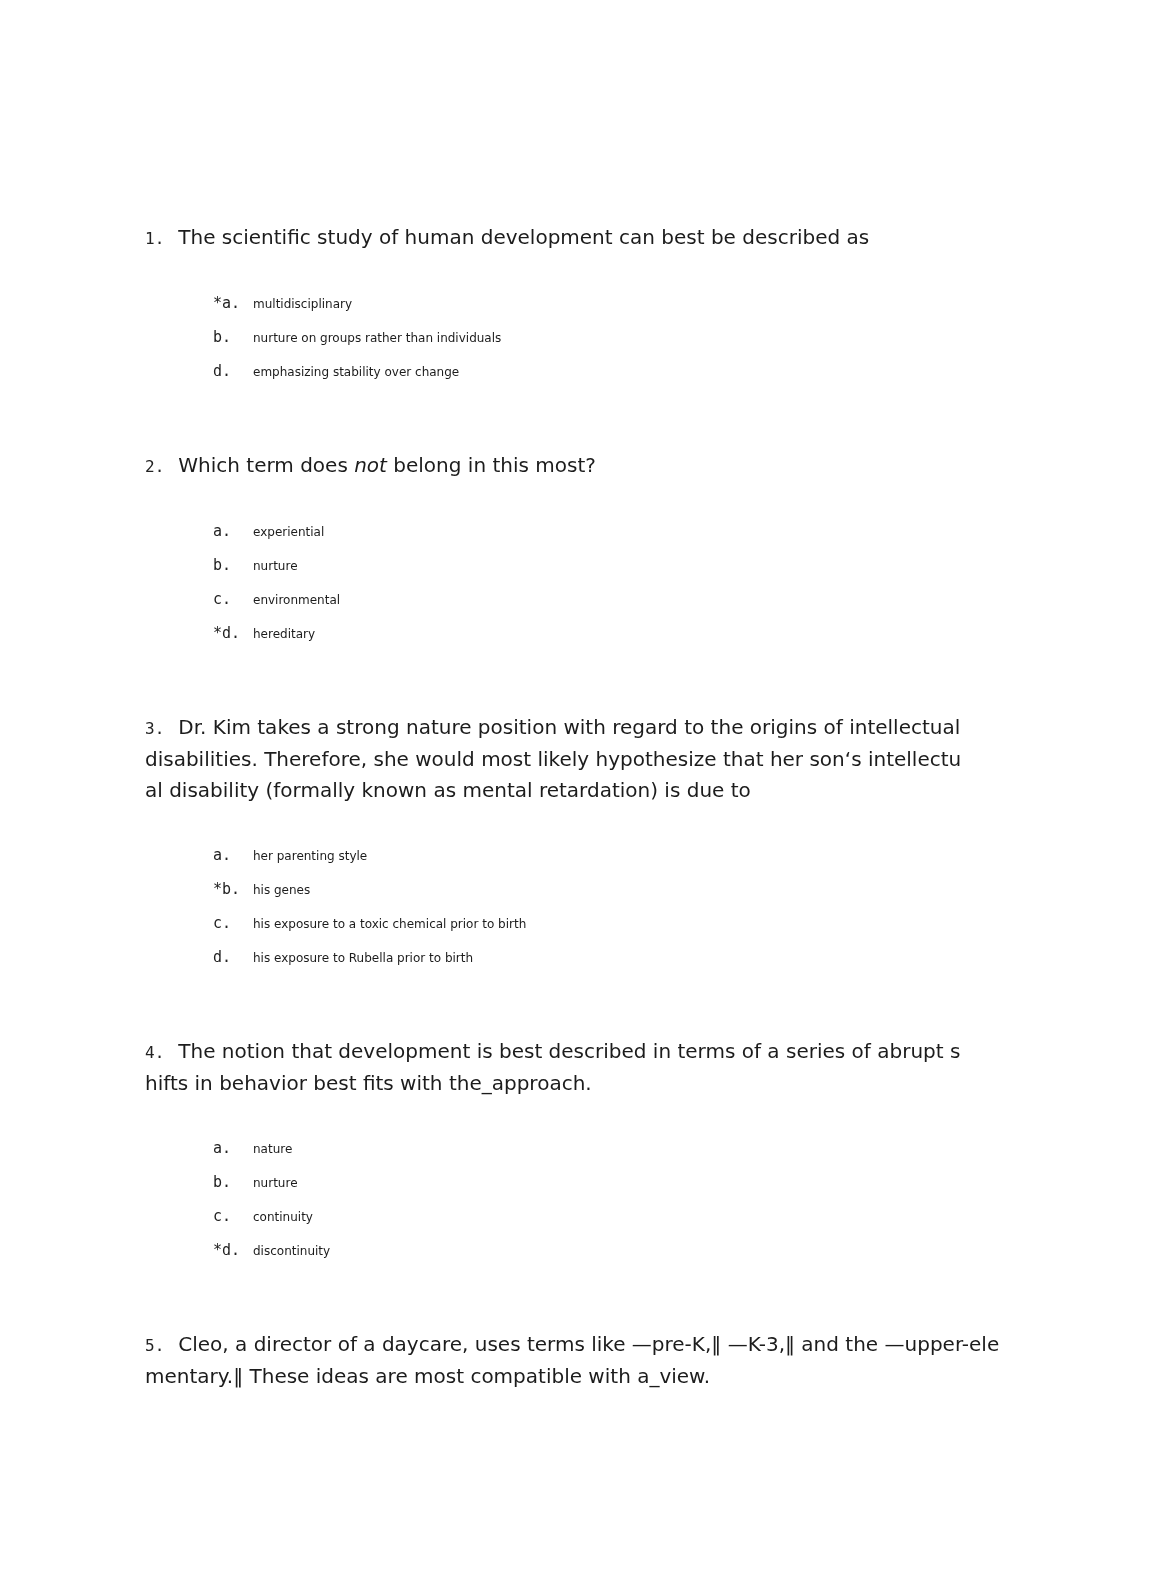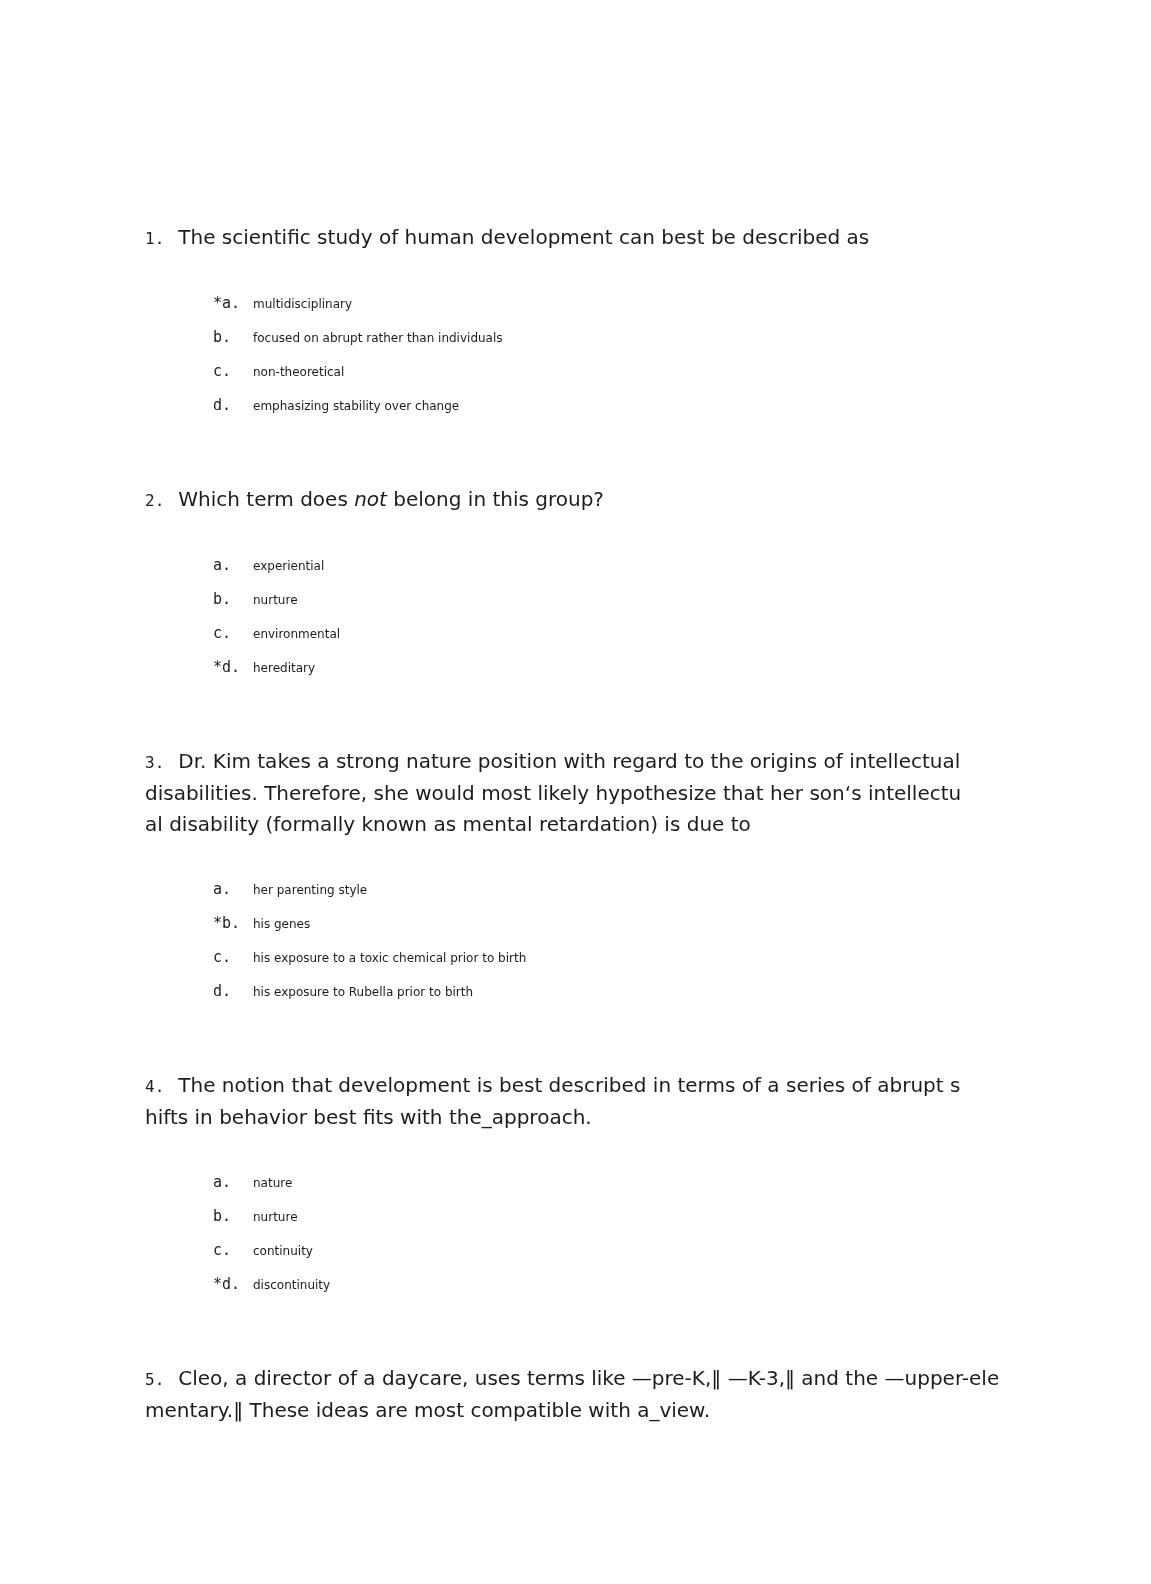--- a/index.html
+++ b/index.html
@@ -60,27 +60,26 @@
 </style>
 </head>
 <body>
 
 <div class="page">
   <div>
       <div class="question">
         <div class="q-line"><span class="q-num">1.</span><span>The scientific study of human development can best be described as</span></div>
         <div class="options">
           <div class="option-row"><span class="opt-label">*a.</span><span class="opt-text">multidisciplinary</span></div>
-          <div class="option-row"><span class="opt-label">b.</span><span class="opt-text">focused on abrupt rather than individuals</span></div>
-          <div class="option-row"><span class="opt-label">c.</span><span class="opt-text">non-theoretical</span></div>
+          <div class="option-row"><span class="opt-label">b.</span><span class="opt-text">nurture on groups rather than individuals</span></div>
           <div class="option-row"><span class="opt-label">d.</span><span class="opt-text">emphasizing stability over change</span></div>
         </div>
       </div>
       <div class="question">
-        <div class="q-line"><span class="q-num">2.</span><span>Which term does </span><span class="em">not</span><span> belong in this group?</span></div>
+        <div class="q-line"><span class="q-num">2.</span><span>Which term does </span><span class="em">not</span><span> belong in this most?</span></div>
         <div class="options">
           <div class="option-row"><span class="opt-label">a.</span><span class="opt-text">experiential</span></div>
           <div class="option-row"><span class="opt-label">b.</span><span class="opt-text">nurture</span></div>
           <div class="option-row"><span class="opt-label">c.</span><span class="opt-text">environmental</span></div>
           <div class="option-row"><span class="opt-label">*d.</span><span class="opt-text">hereditary</span></div>
         </div>
       </div>
       <div class="question">
         <div class="q-line"><span class="q-num">3.</span><span>Dr. Kim takes a strong nature position with regard to the origins of intellectual</span></div>
         <div class="q-line"><span>disabilities. Therefore, she would most likely hypothesize that her son‘s intellectu</span></div>

